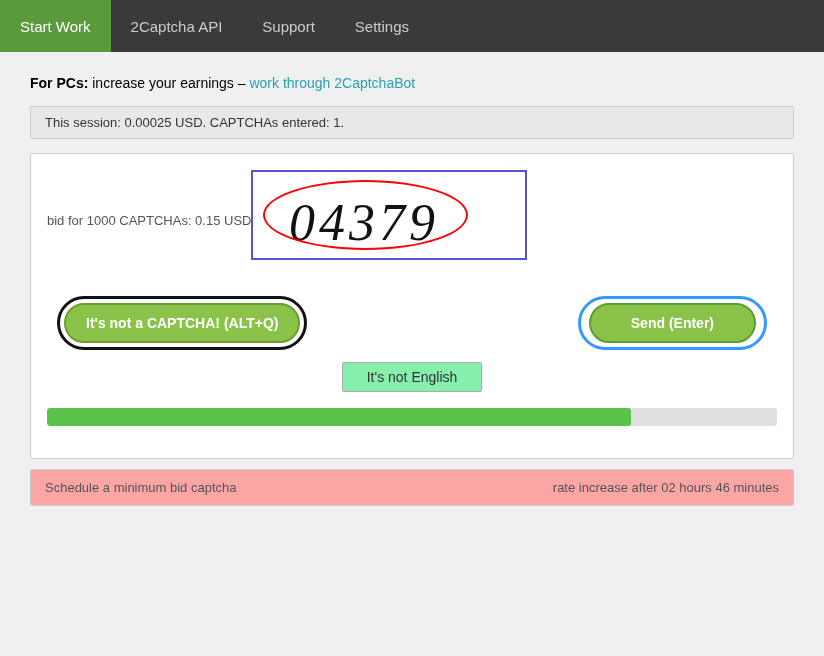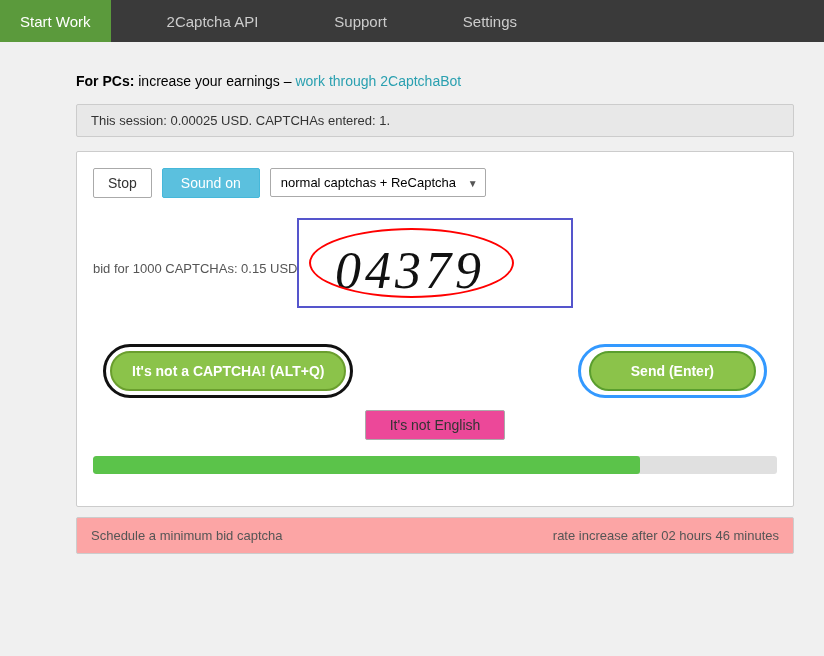--- a/index.html
+++ b/index.html
@@ -3,39 +3,38 @@
   <meta charset="utf-8">
   <style>
     * { box-sizing: border-box; margin: 0; padding: 0; }
     body { font-family: Arial, sans-serif; font-size: 14px; background: #f0f0f0; width: 824px; }
 
     
     nav {
       background: #3a3a3a;
       display: flex;
       align-items: stretch;
-      height: 42px;
-      gap: 36px;
+      height: 52px;
     }
     nav a {
       color: #ccc;
       text-decoration: none;
       padding: 0 20px;
       display: flex;
       align-items: center;
       font-size: 15px;
       cursor: pointer;
     }
     nav a.active {
       background: #5b9a3c;
       color: #fff;
     }
 
     
-    .main { padding: 28px 30px; margin-left: 46px; }
+    .main { padding: 20px 30px; }
 
     .info-bar {
       font-size: 14px;
       margin-bottom: 10px;
       line-height: 1.7;
     }
     .info-bar a { color: #2aa0b0; text-decoration: none; }
     .info-bar strong { font-weight: bold; }
 
     .session-bar {
@@ -199,21 +198,21 @@
       display: inline-flex;
     }
 
     
     .not-english-row {
       display: flex;
       justify-content: center;
       margin-bottom: 16px;
     }
     .btn-not-english {
-      background: #ec4899;
+      background: #86efac;
       border: 1px solid #aaa;
       color: #333;
       padding: 6px 24px;
       cursor: pointer;
       font-size: 14px;
       border-radius: 2px;
     }
 
     
     .progress-container {
@@ -275,31 +274,20 @@
       <a href="#">work through 2CaptchaBot</a>
     </div>
   </div>
 
   <div class="session-bar">
     <span>This session: 0.00025 USD. CAPTCHAs entered: 1.</span>
   </div>
 
   <div class="work-panel">
 
-    <div class="controls-row">
-      <button class="btn-stop">Stop</button>
-      <button class="btn-sound">Sound on</button>
-      <div class="select-wrapper">
-        <select class="captcha-type-select">
-          <option>normal captchas + ReCaptcha</option>
-          <option>normal captchas only</option>
-          <option>ReCaptcha only</option>
-        </select>
-      </div>
-    </div>
 
     <div class="captcha-area">
       <div class="bid-label">bid for 1000 CAPTCHAs: 0.15 USD</div>
 
       <div class="captcha-wrapper">
         <div class="captcha-image-box">
           <svg class="captcha-svg" viewBox="0 0 220 80">
 
             <text x="10" y="65" font-family="'Segoe Script', cursive" font-size="52" fill="#111" font-style="italic" letter-spacing="4">04379</text>
           </svg>

